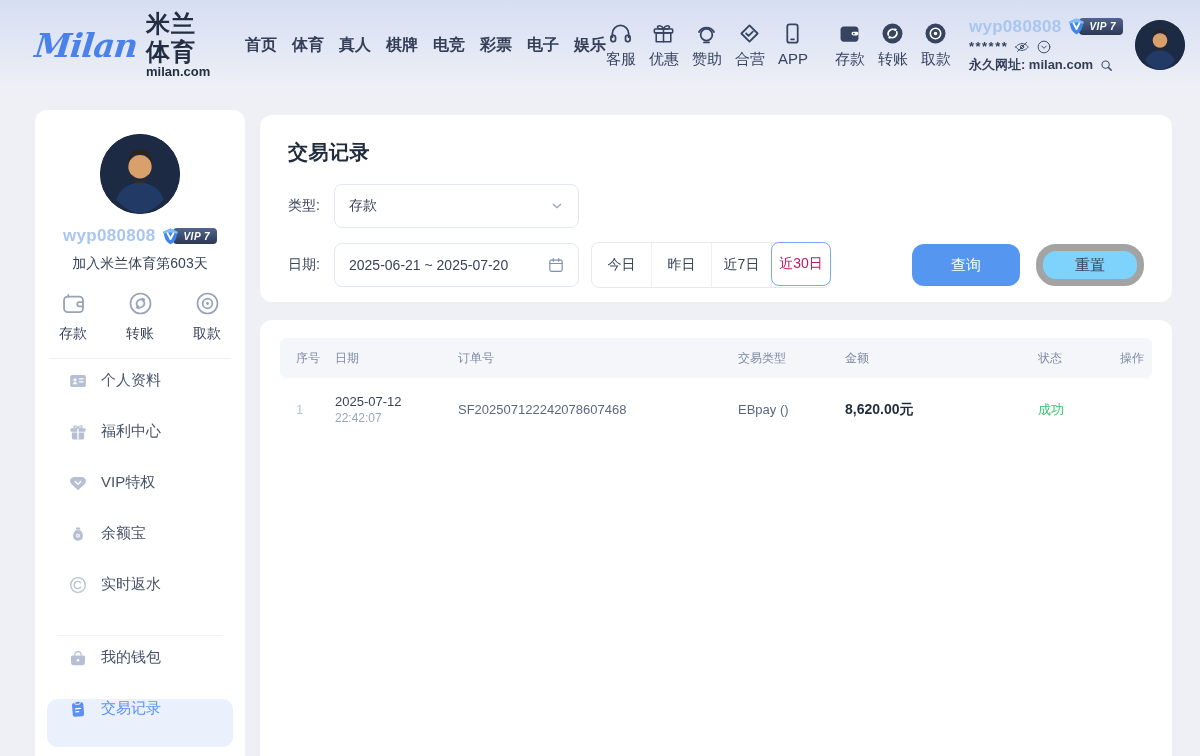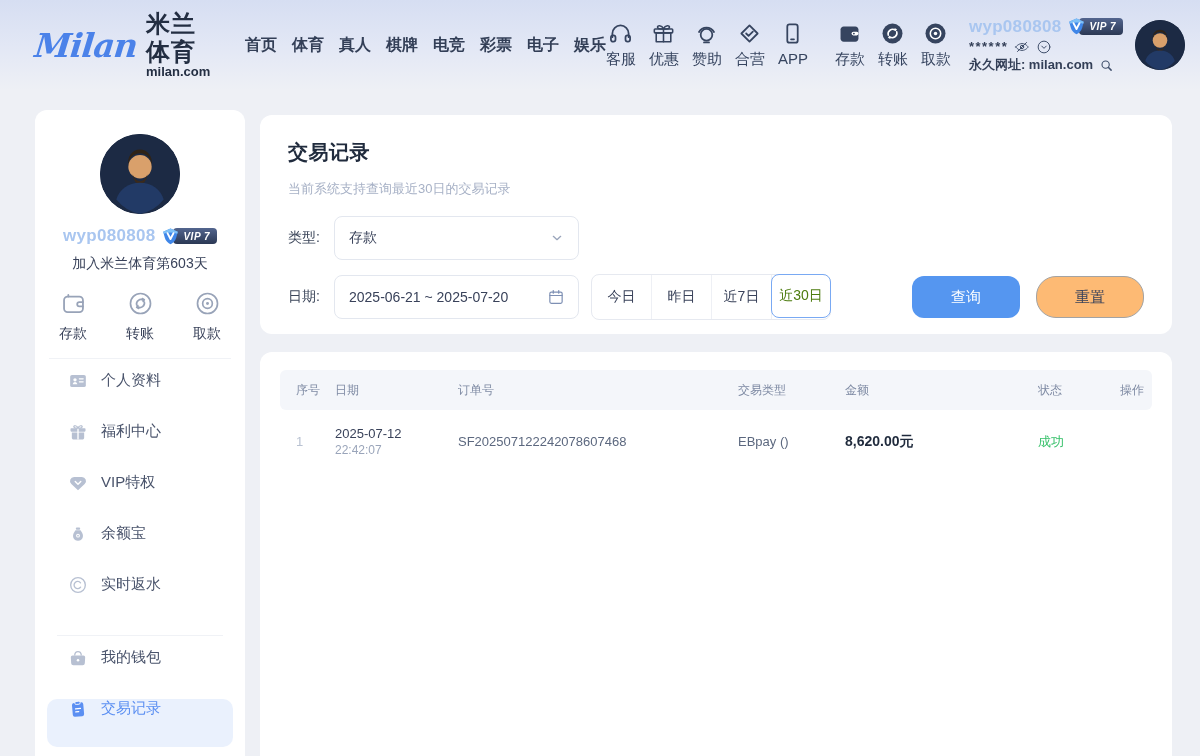--- a/index.html
+++ b/index.html
@@ -92,31 +92,31 @@
   }
   .select .icon{width:16px;height:16px;color:#9aa5bb}
   .date-input .icon{width:18px;height:18px;color:#7e90b4}
   .range-group{display:flex;margin-left:12px;border:1px solid #e6e9f0;border-radius:8px;background:#fff}
   .range-btn{
     width:60px;height:44px;box-sizing:border-box;display:flex;align-items:center;justify-content:center;
     font-size:14px;color:#39425a;border-right:1px solid #eef0f5;cursor:pointer;
   }
   .range-btn:last-child{border-right:none}
   .range-btn.active{
-    border:1px solid #79a9f3;border-radius:8px;color:#4d7c0f;
+    border:1px solid #79a9f3;border-radius:8px;color:#be185d;
     margin:-1px;position:relative;z-index:1;background:#fff;
   }
   .actions{margin-left:auto;display:flex;gap:16px}
   .btn-primary{
     width:108px;height:42px;border:none;border-radius:12px;background:#5596f0;
     color:#fff;font-size:15px;cursor:pointer;font-family:inherit;
   }
   .btn-ghost{
-    width:108px;height:42px;box-sizing:border-box;border:1px solid #a3a3a3;border-radius:20px;
-    background:#fdba74;color:#39425a;font-size:15px;cursor:pointer;font-family:inherit;
+    width:108px;height:42px;box-sizing:border-box;border:7px solid #a3a3a3;border-radius:20px;
+    background:#7dd3fc;color:#39425a;font-size:15px;cursor:pointer;font-family:inherit;
   }
 
   
   .table-card{padding:18px 20px;min-height:420px}
   .t-header,.t-row{
     display:grid;
     grid-template-columns:55px 123px 280px 107px 193px 82px 1fr;
     align-items:center;
   }
   .t-header{height:40px;background:#f4f6fa;border-radius:6px;font-size:12px;color:#7e8aa3}
@@ -449,21 +449,20 @@
             </svg>
           </span>
           <span>交易记录</span>
         </div>
       </nav>
   </aside>
 
   <main>
     <section class="card filter-card">
       <h1 class="page-title">交易记录</h1>
-      <p class="subtitle">当前系统支持查询最近30日的交易记录</p>
       <div class="f-row">
         <span class="f-label">类型:</span>
         <div class="select">
           <span>存款</span>
           <span class="icon" id="select-chevron">
               <svg viewBox="0 0 24 24">
                 <g fill="none" stroke="currentColor" stroke-width="2" stroke-linecap="round" stroke-linejoin="round">
                   <path d="M6.5 9.5l5.5 5 5.5-5"></path>
                 </g>
               </svg>

